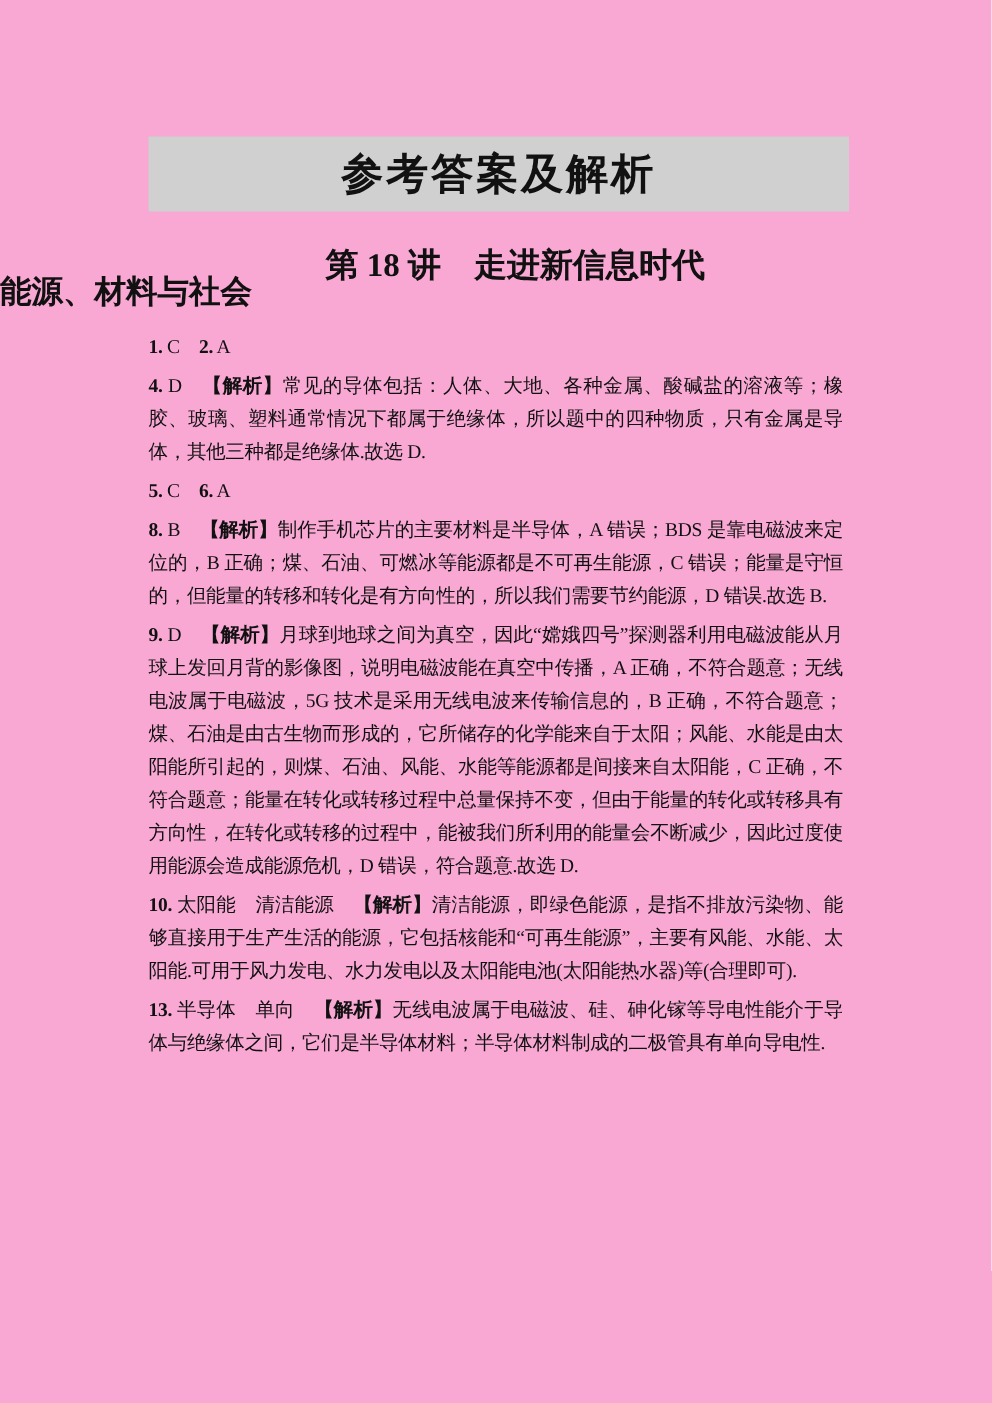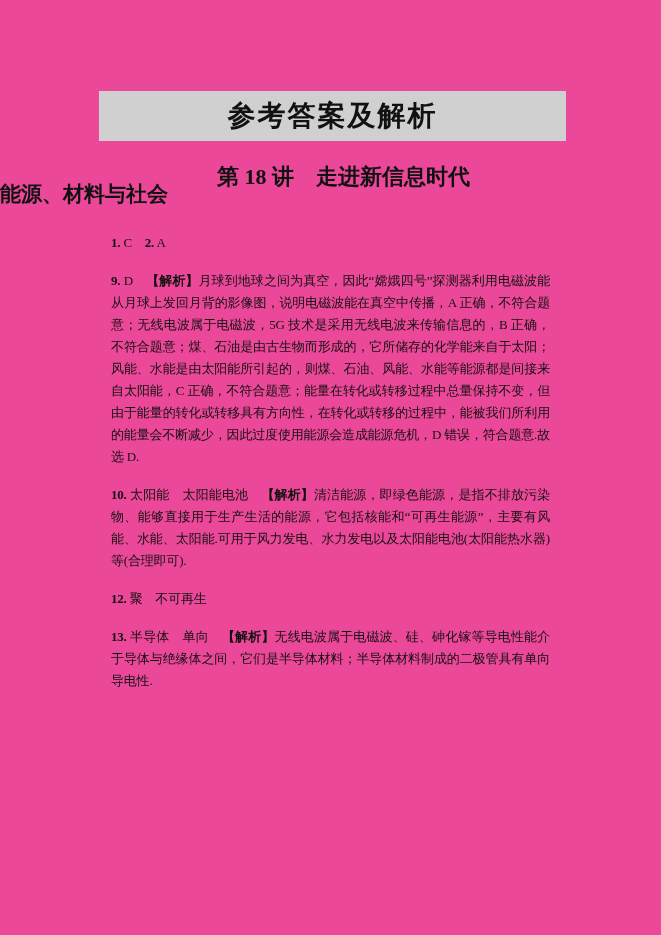--- a/index.html
+++ b/index.html
@@ -59,39 +59,41 @@
     position: absolute;
     left: 95px;
     top: 216px;
     width: 471px;
     font-size: 13px;
     line-height: 22px;
     letter-spacing: -0.2px;
     text-align: justify;
   }
   .answers p.item {
-    margin: 16px;
+    margin: 4px;
     padding: 0;
   }
   .answers .b { font-weight: 700; }
 </style>
 </head>
 <body>
 
-<div class="page" style="background: #ec4899; color: rgb(17, 17, 17);">
+<div class="page" style="background: #f9a8d4; color: rgb(17, 17, 17);">
 
   <div class="header-box" style="background: rgb(208, 208, 208);">
     <span class="box-title">参考答案及解析</span>
   </div>
 
   <h1 class="lecture-title">第 18 讲　走进新信息时代</h1>
 
   <h2 class="lecture-subtitle">能源、材料与社会</h2>
 
   <div class="answers" id="answers">
       <p class="item"><span class="b">1.</span><span> C</span><span>　</span><span class="b">2.</span><span> A</span></p>
+      <p class="item"><span class="b">4.</span><span> D</span><span>　</span><span class="b">【解析】</span><span>常见的导体包括：人体、大地、各种金属、酸碱盐的溶液等；橡胶、玻璃、塑料通常情况下都属于绝缘体，所以题中的四种物质，只有金属是导体，其他三种都是绝缘体.故选 D.</span></p>
+      <p class="item"><span class="b">5.</span><span> C</span><span>　</span><span class="b">6.</span><span> A</span></p>
+      <p class="item"><span class="b">8.</span><span> B</span><span>　</span><span class="b">【解析】</span><span>制作手机芯片的主要材料是半导体，A 错误；BDS 是靠电磁波来定位的，B 正确；煤、石油、可燃冰等能源都是不可再生能源，C 错误；能量是守恒的，但能量的转移和转化是有方向性的，所以我们需要节约能源，D 错误.故选 B.</span></p>
       <p class="item"><span class="b">9.</span><span> D</span><span>　</span><span class="b">【解析】</span><span>月球到地球之间为真空，因此“嫦娥四号”探测器利用电磁波能从月球上发回月背的影像图，说明电磁波能在真空中传播，A 正确，不符合题意；无线电波属于电磁波，5G 技术是采用无线电波来传输信息的，B 正确，不符合题意；煤、石油是由古生物而形成的，它所储存的化学能来自于太阳；风能、水能是由太阳能所引起的，则煤、石油、风能、水能等能源都是间接来自太阳能，C 正确，不符合题意；能量在转化或转移过程中总量保持不变，但由于能量的转化或转移具有方向性，在转化或转移的过程中，能被我们所利用的能量会不断减少，因此过度使用能源会造成能源危机，D 错误，符合题意.故选 D.</span></p>
-      <p class="item"><span class="b">10.</span><span> 太阳能</span><span>　</span><span>太阳能电池</span><span>　</span><span class="b">【解析】</span><span>清洁能源，即绿色能源，是指不排放污染物、能够直接用于生产生活的能源，它包括核能和“可再生能源”，主要有风能、水能、太阳能.可用于风力发电、水力发电以及太阳能电池(太阳能热水器)等(合理即可).</span></p>
-      <p class="item"><span class="b">12.</span><span> 聚</span><span>　</span><span>不可再生</span></p>
+      <p class="item"><span class="b">10.</span><span> 太阳能</span><span>　</span><span>清洁能源</span><span>　</span><span class="b">【解析】</span><span>清洁能源，即绿色能源，是指不排放污染物、能够直接用于生产生活的能源，它包括核能和“可再生能源”，主要有风能、水能、太阳能.可用于风力发电、水力发电以及太阳能电池(太阳能热水器)等(合理即可).</span></p>
       <p class="item"><span class="b">13.</span><span> 半导体</span><span>　</span><span>单向</span><span>　</span><span class="b">【解析】</span><span>无线电波属于电磁波、硅、砷化镓等导电性能介于导体与绝缘体之间，它们是半导体材料；半导体材料制成的二极管具有单向导电性.</span></p>
     </div>
 
 </div>
 
 </body></html>

